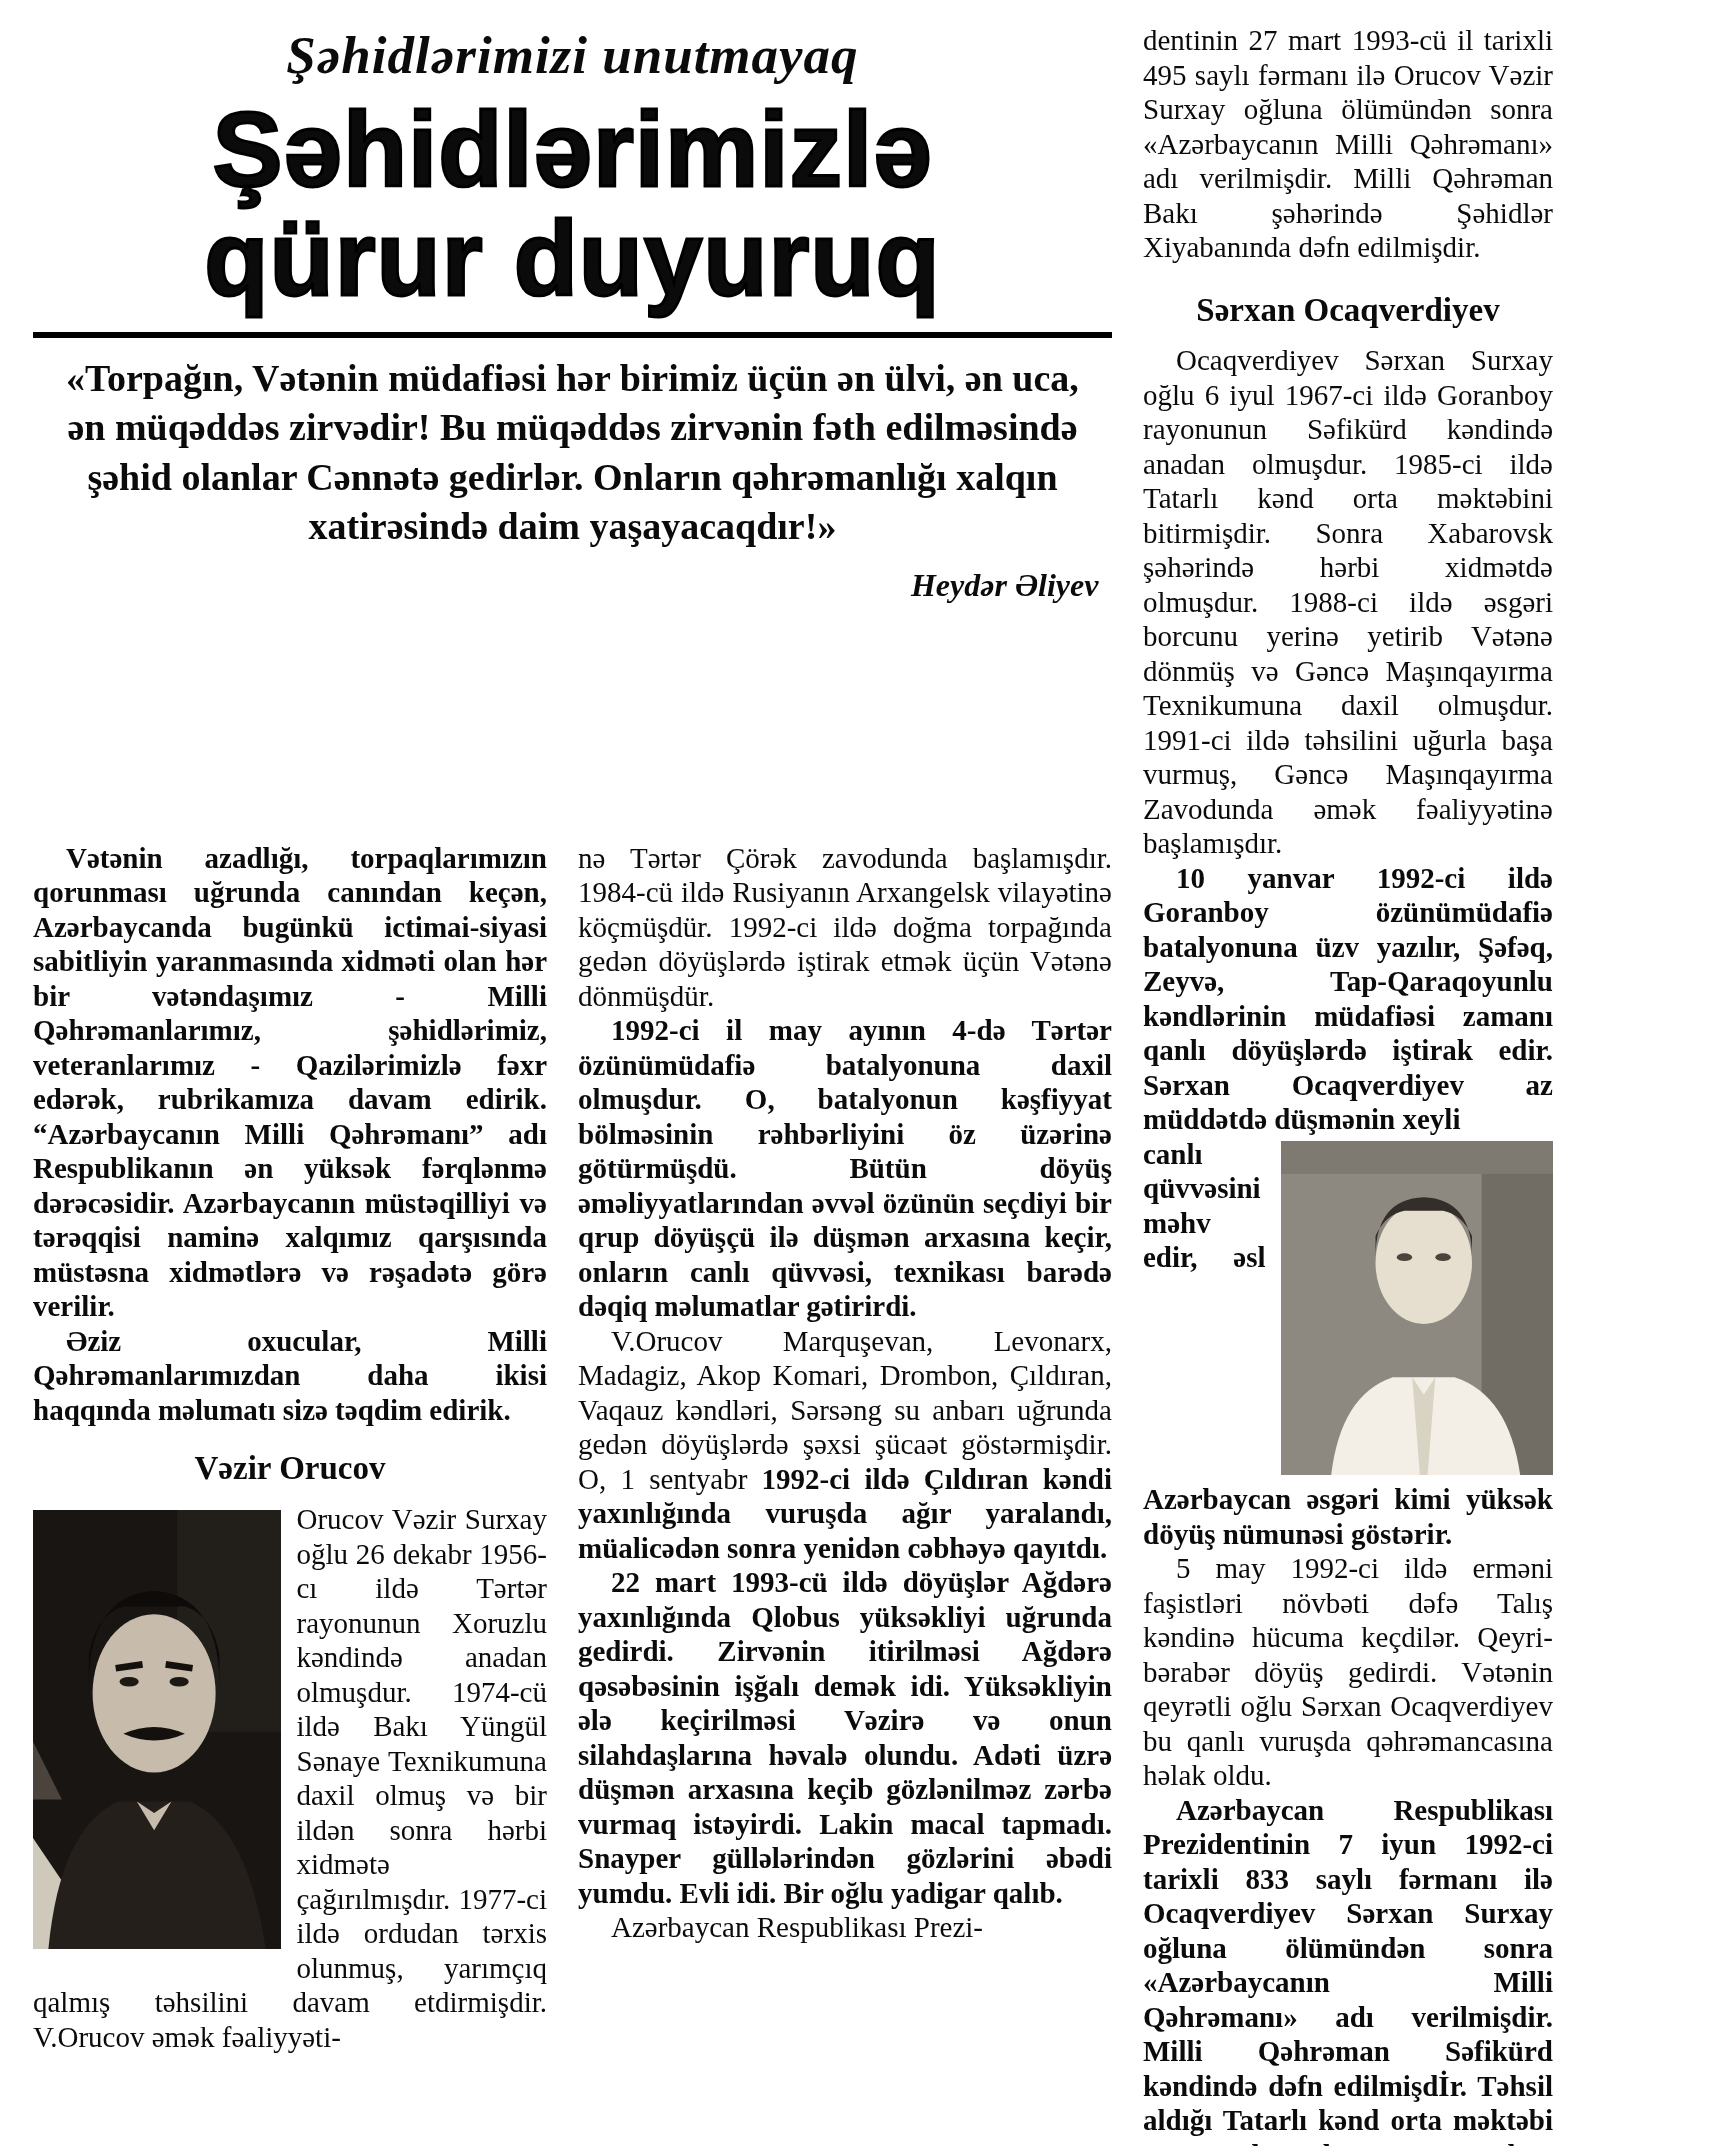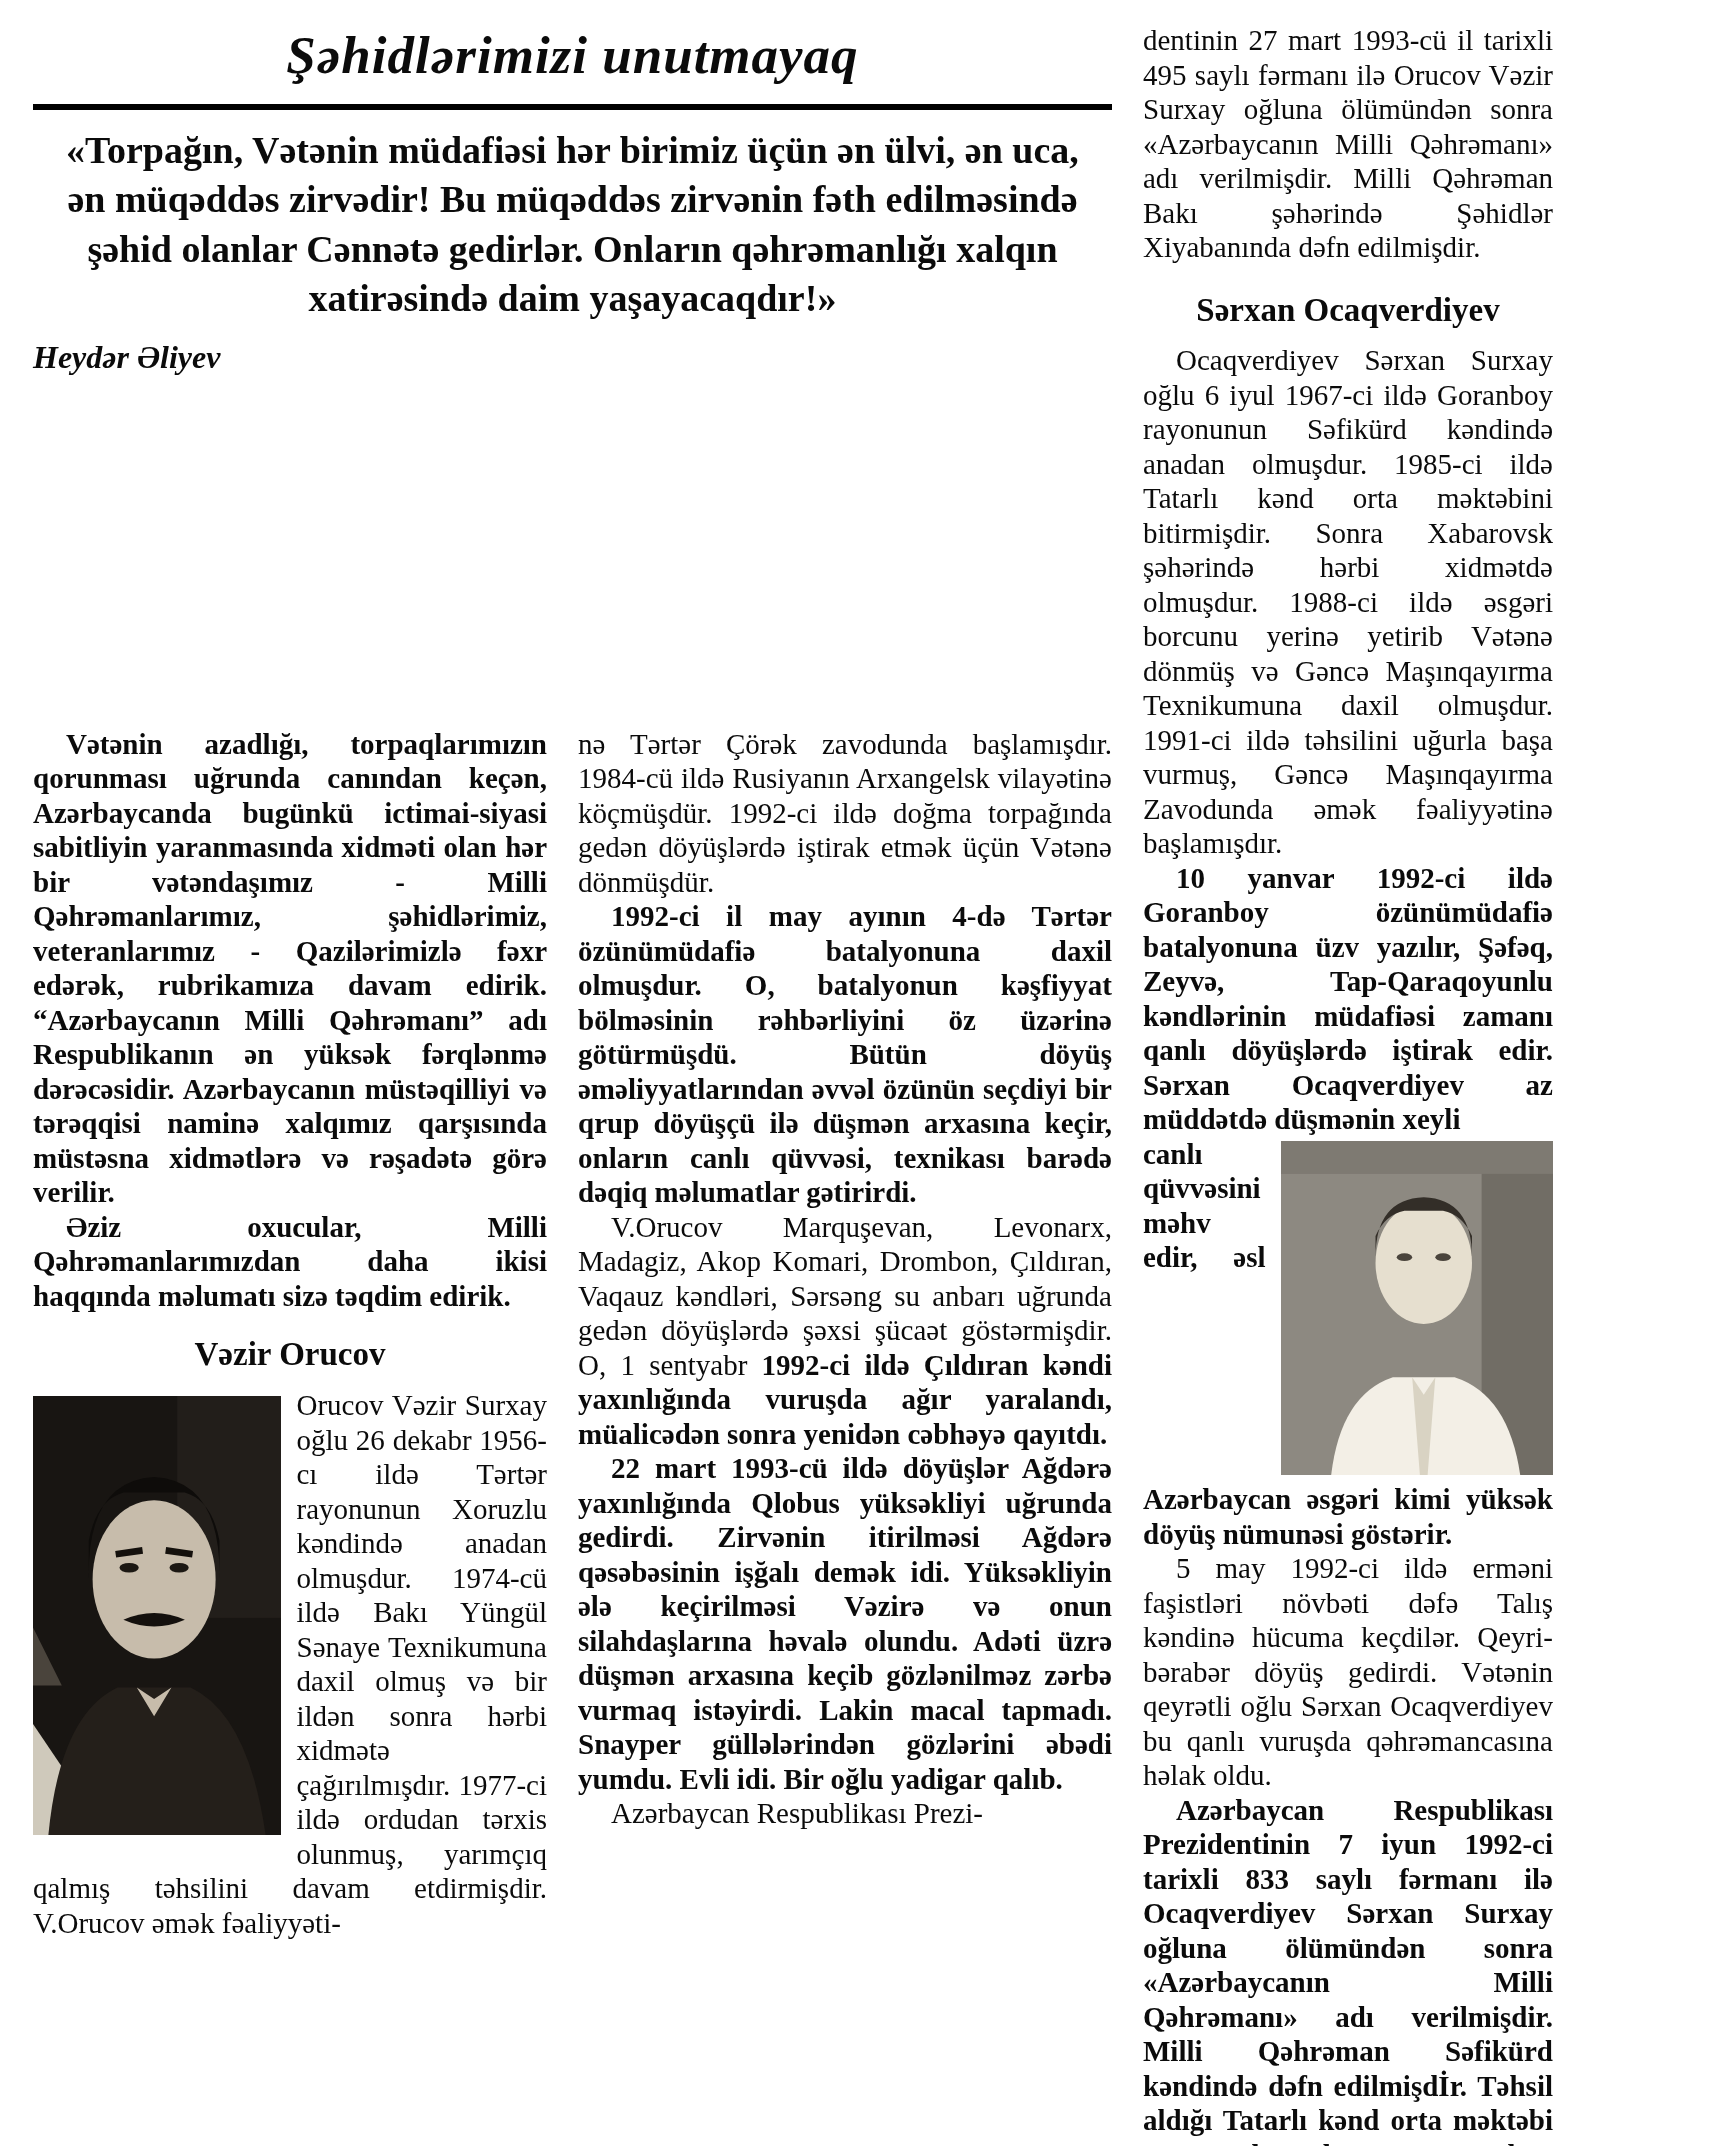--- a/index.html
+++ b/index.html
@@ -53,20 +53,21 @@
     margin:19.4px 0 15.5px;
   }
   .quote {
     font-weight:bold;
     font-size:38px;
     line-height:1.3;
     text-align:center;
     padding:0 13.6px;
   }
   .attribution {
+    text-align:right;
     font-weight:bold;
     font-style:italic;
     font-size:32px;
     margin:15.5px 13.6px 0 0;
   }
 
   .para {
     font-size:29px;
     line-height:1.19;
     text-align:justify;
@@ -113,20 +114,24 @@
 </style>
 </head>
 <body>
 
 <div class="page">
 
   <div class="layout">
 
     <header class="hdr">
       <div class="kicker">Şəhidlərimizi unutmayaq</div>
+      <h1 class="headline">
+        <span class="hl-line">Şəhidlərimizlə</span>
+        <span class="hl-line">qürur duyuruq</span>
+      </h1>
       <div class="hdr-rule"></div>
       <p class="quote">«Torpağın, Vətənin müdafiəsi hər birimiz üçün ən ülvi, ən uca, ən müqəddəs zirvədir! Bu müqəddəs zirvənin fəth edilməsində şəhid olanlar Cənnətə gedirlər. Onların qəhrəmanlığı xalqın xatirəsində daim yaşayacaqdır!»</p>
       <p class="attribution">Heydər Əliyev</p>
     </header>
 
     <section class="col col1">
       <p class="para bold">Vətənin azadlığı, torpaqlarımızın qorunması uğrunda canından keçən, Azərbaycanda bugünkü ictimai-siyasi sabitliyin yaranmasında xidməti olan hər bir vətəndaşımız - Milli Qəhrəmanlarımız, şəhidlərimiz, veteranlarımız - Qazilərimizlə fəxr edərək, rubrikamıza davam edirik. “Azərbaycanın Milli Qəhrəmanı” adı Respublikanın ən yüksək fərqlənmə dərəcəsidir. Azərbaycanın müstəqilliyi və tərəqqisi naminə xalqımız qarşısında müstəsna xidmətlərə və rəşadətə görə verilir.</p>
       <p class="para bold">Əziz oxucular, Milli Qəhrəmanlarımızdan daha ikisi haqqında məlumatı sizə təqdim edirik.</p>
 
       <h2 class="section-title">Vəzir Orucov</h2>

